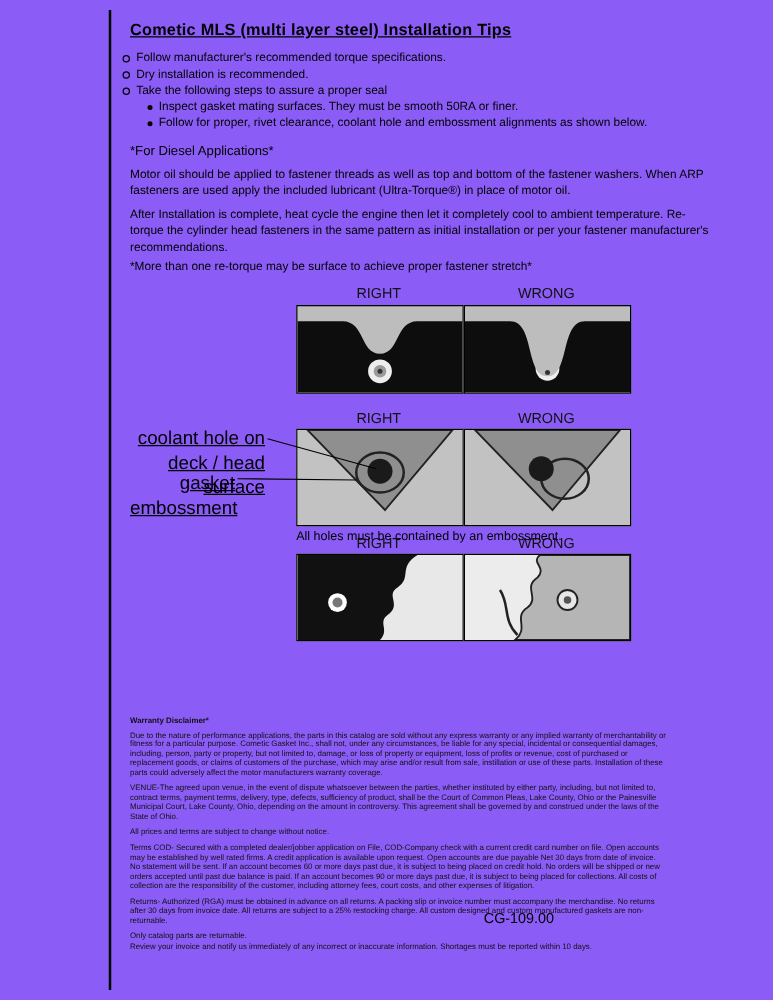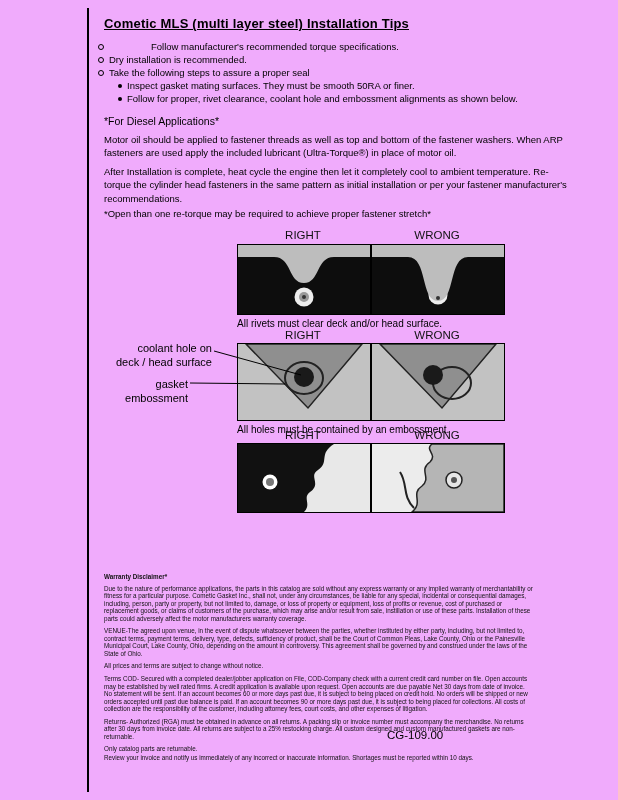--- a/index.html
+++ b/index.html
@@ -1,57 +1,57 @@
 <!DOCTYPE html>
 <html><head>
 <meta charset="utf-8">
 <style>
   html,body { margin:0; padding:0; background:#ffffff; }
   .page {
-    position:relative; width:618px; height:800px; background:#f0abfc;
+    position:relative; width:618px; height:800px; background:#8b5cf6;
     font-family:"Liberation Sans", sans-serif; color:#000; overflow:hidden;
   }
   .vline { position:absolute; left:87px; top:8px; width:2px; height:784px; background:#000; }
   .title {
     position:absolute; left:104px; top:16px; font-size:13px; font-weight:bold;
     text-decoration:underline; letter-spacing:0.2px;
   }
   .bullet-row { position:absolute; left:98px; font-size:9.5px; display:flex; align-items:center; }
   .sub-bullet-row { position:absolute; left:118px; font-size:9.5px; display:flex; align-items:center; }
   .ring { width:4px; height:4px; border:1px solid #000; border-radius:50%; margin-right:5px; flex:0 0 auto; }
   .dot { width:4px; height:4px; background:#000; border-radius:50%; margin-right:5px; flex:0 0 auto; }
   .diesel-h { position:absolute; left:104px; top:115px; font-size:10.5px; font-weight:normal; }
   .para { position:absolute; left:104px; width:470px; font-size:9.5px; line-height:1.4; }
   .p1 { top:133px; }
   .p2 { top:165px; }
   .note { top:207px; }
   .dlabel { position:absolute; width:132px; text-align:center; font-size:11.5px; color:#111; }
   .panel { position:absolute; width:132px; border:1px solid #000; background:#c6c6c6; }
   .panel svg { display:block; width:100%; height:100%; }
   .caption { position:absolute; left:237px; font-size:10px; }
-  .ann { position:absolute; font-size:11px; text-align:right; line-height:1.3; }
+  .ann { position:absolute; font-size:15px; text-align:right; line-height:1.3;text-decoration:underline; }
   .ann1 { left:104px; top:341px; width:108px; }
   .ann2 { left:104px; top:377px; width:84px; }
   .leader { position:absolute; left:0; top:0; width:618px; height:800px; pointer-events:none; }
   .legal { position:absolute; left:104px; top:573px; width:430px; font-size:6.3px; line-height:1.2; color:#111; }
   .legal p { margin:0 0 5px 0; }
   .legal .lh { font-weight:bold; margin:0 0 4px 0; }
   .legal p.tight { margin:0 0 1px 0; }
   .footer { position:absolute; left:387px; top:729px; font-size:11.5px; }
 </style>
 </head>
 <body>
 
 <div class="page">
 
   <div class="vline"></div>
 
   <div class="title">Cometic MLS (multi layer steel) Installation Tips</div>
 
-  <div class="bullet-row" style="top:41px;gap:42px;">
+  <div class="bullet-row" style="top:41px;">
     <span class="ring"></span>
     <span>Follow manufacturer's recommended torque specifications.</span>
   </div>
   <div class="bullet-row" style="top:54px;">
     <span class="ring"></span>
     <span>Dry installation is recommended.</span>
   </div>
   <div class="bullet-row" style="top:67px;">
     <span class="ring"></span>
     <span>Take the following steps to assure a proper seal</span>
@@ -61,21 +61,21 @@
     <span>Inspect gasket mating surfaces.  They must be smooth 50RA or finer.</span>
   </div>
   <div class="sub-bullet-row" style="top:93px;">
     <span class="dot"></span>
     <span>Follow for proper, rivet clearance, coolant hole and embossment alignments as shown below.</span>
   </div>
 
   <div class="diesel-h">*For Diesel Applications*</div>
   <div class="para p1">Motor oil should be applied to fastener threads as well as top and bottom of the fastener washers. When ARP fasteners are used apply the included lubricant (Ultra-Torque®) in place of motor oil.</div>
   <div class="para p2">After Installation is complete, heat cycle the engine then let it completely cool to ambient temperature. Re-torque the cylinder head fasteners in the same pattern as initial installation or per your fastener manufacturer's recommendations.</div>
-  <div class="para note">*Open than one re-torque may be required to achieve proper fastener stretch*</div>
+  <div class="para note">*More than one re-torque may be surface to achieve proper fastener stretch*</div>
 
   <div class="dlabel" style="left:237px; top:229px;">RIGHT</div>
   <div class="dlabel" style="left:371px; top:229px;">WRONG</div>
 
   <div class="panel" style="left:237px; top:244px; height:69px;">
     <svg viewBox="0 0 132 69">
       <rect width="132" height="69" fill="#0d0d0d"></rect>
       <path d="M0 0 H132 V12 H96 C78 12 82 38 66 38 C50 38 54 12 36 12 H0 Z" fill="#bdbdbd"></path>
       <circle cx="66" cy="52" r="9.5" fill="#ededed"></circle>
       <circle cx="66" cy="52" r="5" fill="#9a9a9a"></circle>
@@ -84,21 +84,20 @@
   </div>
   <div class="panel" style="left:371px; top:244px; height:69px;">
     <svg viewBox="0 0 132 69">
       <rect width="132" height="69" fill="#0d0d0d"></rect>
       <circle cx="66" cy="50" r="9.5" fill="#ededed"></circle>
       <circle cx="66" cy="50" r="5" fill="#9a9a9a"></circle>
       <path d="M0 0 H132 V12 H96 C76 12 84 56 66 56 C48 56 56 12 36 12 H0 Z" fill="#bdbdbd"></path>
       <circle cx="66" cy="53" r="2" fill="#333"></circle>
     </svg>
   </div>
-  <div class="caption" style="top:318px;">All rivets must clear deck and/or head surface.</div>
 
   <div class="dlabel" style="left:237px; top:329px;">RIGHT</div>
   <div class="dlabel" style="left:371px; top:329px;">WRONG</div>
 
   <div class="ann ann1">
     <div>coolant hole on</div>
     <div>deck / head surface</div>
   </div>
   <div class="ann ann2">gasket embossment</div>
 

